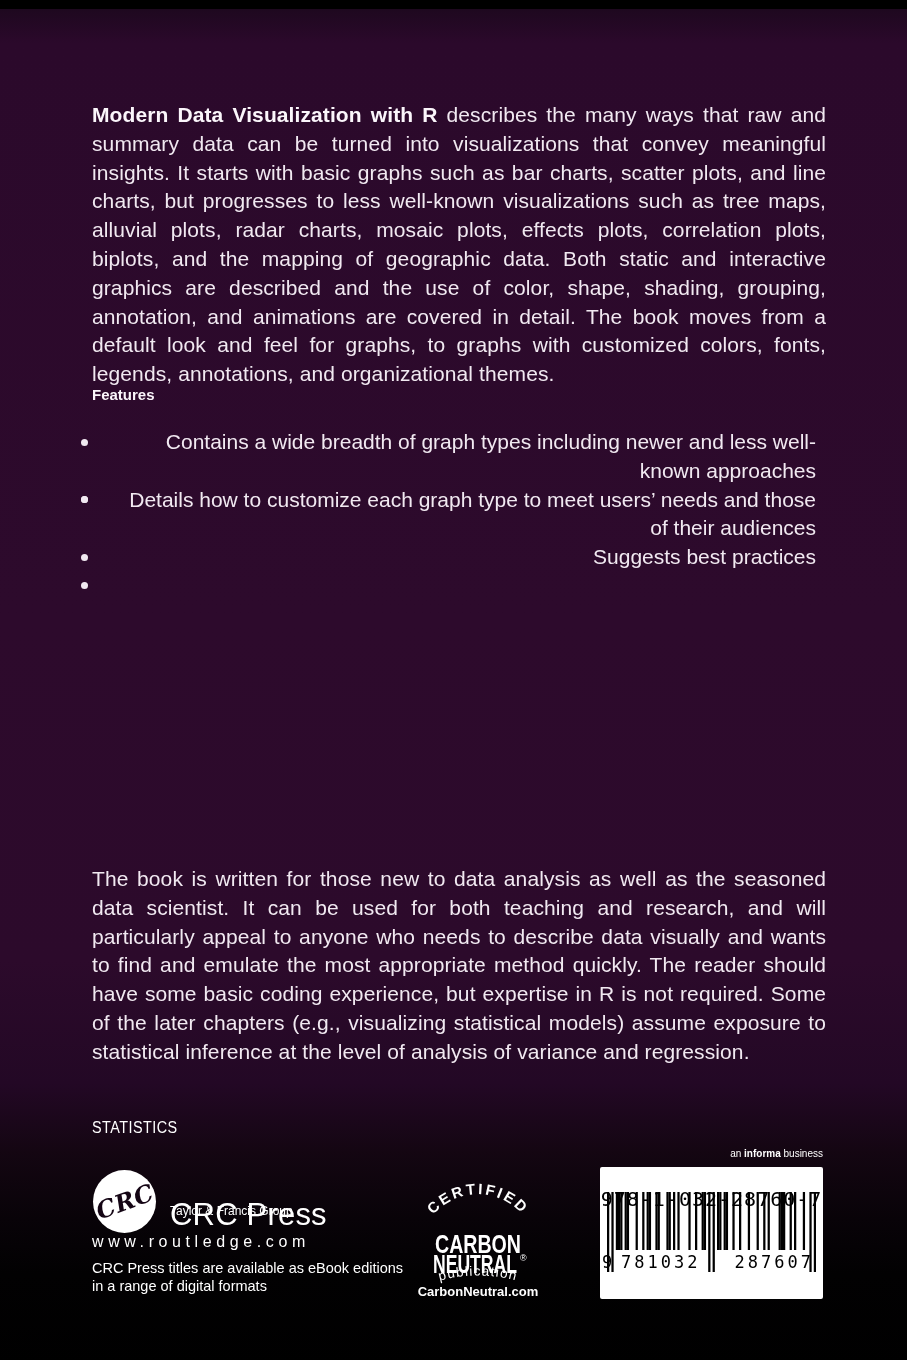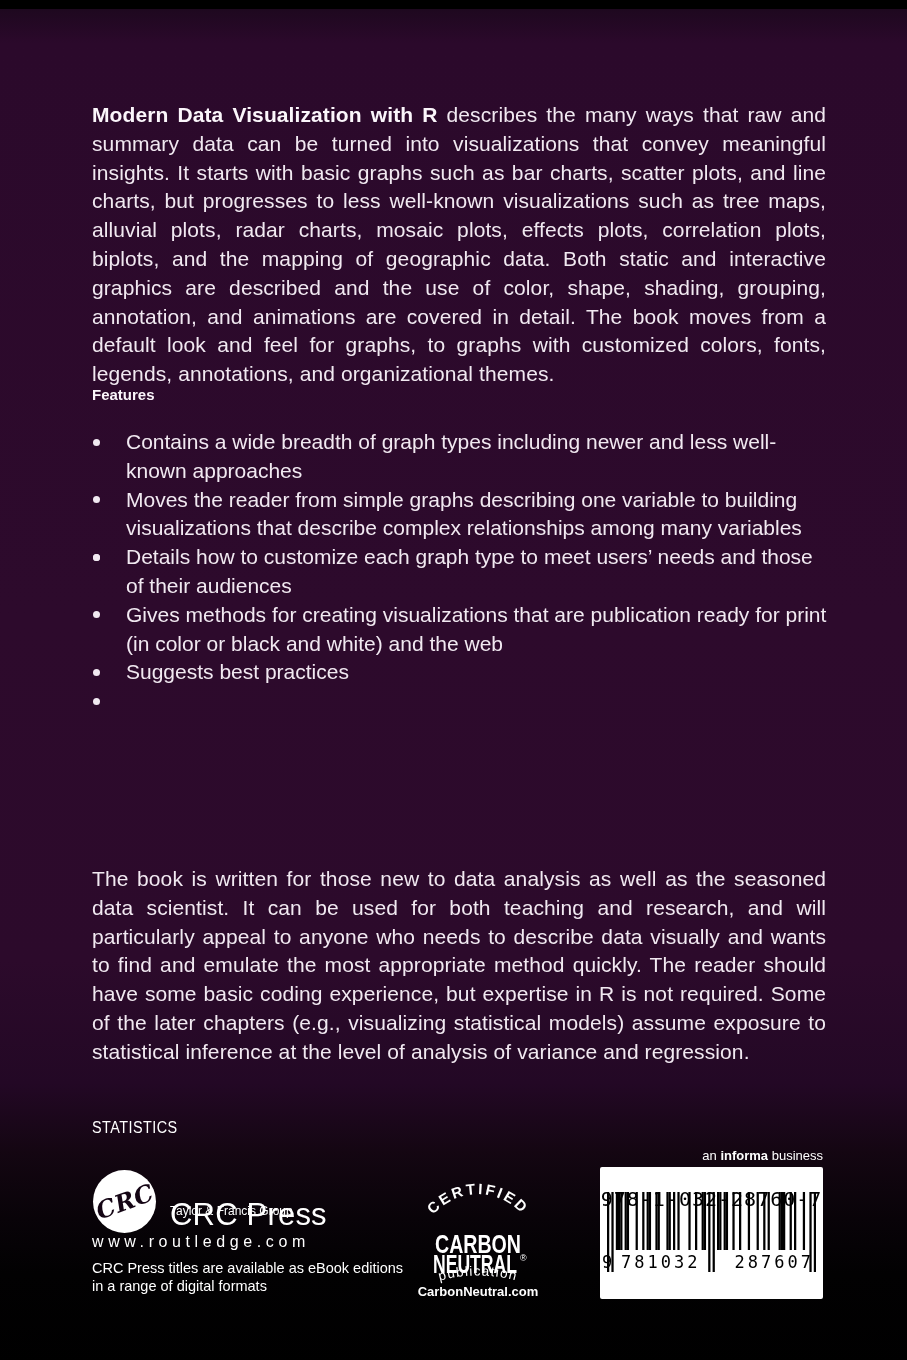--- a/index.html
+++ b/index.html
@@ -27,23 +27,23 @@
     text-align:justify; letter-spacing:0.1px;
   }
   .p1 { top:71px; }
   .p2 { top:835px; }
   .lead-bold { font-weight:bold; color:#fbf6fb; }
   .features-heading {
     position:absolute; left:92px; top:377px;
     font-size:15px; font-weight:bold; color:#fbf6fb;
   }
   ul.features {
-    position:absolute; left:88px; top:419px; width:740px;
+    position:absolute; left:76px; top:419px; width:740px;
     margin:0; padding:0; list-style:none;
-    font-size:21px; line-height:28.8px; text-align:left;
+    font-size:21px; line-height:28.8px; text-align:right;
   }
   ul.features li { position:relative; padding-left:38px; margin:0; }
   ul.features li .dot {
     position:absolute; left:5px; top:10.5px;
     width:7px; height:7px; border-radius:50%;
     background:#f1e9f1;
   }
   
   .statistics {
     position:absolute; left:92px; top:1110px;
@@ -73,21 +73,21 @@
     position:absolute; left:92px; top:1224px;
     font-size:16px; letter-spacing:4.6px; color:#fff;
   }
   .ebook-note {
     position:absolute; left:92px; top:1250px;
     font-size:14.5px; line-height:18px; color:#fff;
   }
   .carbon-badge { position:absolute; left:405px; top:1167px; }
   .informa-line {
     position:absolute; left:560px; top:1139px; width:263px;
-    text-align:right; font-size:13px; color:#fff;
+    text-align:right; font-size:10px; color:#fff;
   }
   .informa-line b { font-weight:bold; }
   .barcode-box {
     position:absolute; left:600px; top:1158px;
     width:223px; height:132px; background:#fff;
     border-radius:2px; color:#000;
   }
   .isbn-human {
     position:absolute; left:0; top:20px; width:100%;
     text-align:center;
@@ -105,24 +105,22 @@
 <body>
 
 <div class="cover">
 
   <p class="body-text p1"><span class="lead-bold">Modern Data Visualization with R</span><span> describes the many ways that raw and summary data can be turned into visualizations that convey meaningful insights. It starts with basic graphs such as bar charts, scatter plots, and line charts, but progresses to less well-known visualizations such as tree maps, alluvial plots, radar charts, mosaic plots, effects plots, correlation plots, biplots, and the mapping of geographic data. Both static and interactive graphics are described and the use of color, shape, shading, grouping, annotation, and animations are covered in detail. The book moves from a default look and feel for graphs, to graphs with customized colors, fonts, legends, annotations, and organizational themes.</span></p>
 
   <div class="features-heading">Features</div>
 
   <ul class="features">
     <li><span class="dot"></span><span>Contains a wide breadth of graph types including newer and less well-known approaches</span></li>
-    <li><span class="dot"></span><span>Moves the reader from simple graphs describing one variable to building visualizations that describe complex relationships among many variables</span></li>
     <li><span class="dot"></span></li>
     <li><span class="dot"></span><span>Details how to customize each graph type to meet users’ needs and those of their audiences</span></li>
-    <li><span class="dot"></span><span>Gives methods for creating visualizations that are publication ready for print (in color or black and white) and the web</span></li>
     <li><span class="dot"></span><span>Suggests best practices</span></li>
     <li><span class="dot"></span></li>
   </ul>
 
   <p class="body-text p2">The book is written for those new to data analysis as well as the seasoned data scientist. It can be used for both teaching and research, and will particularly appeal to anyone who needs to describe data visually and wants to find and emulate the most appropriate method quickly. The reader should have some basic coding experience, but expertise in R is not required. Some of the later chapters (e.g., visualizing statistical models) assume exposure to statistical inference at the level of analysis of variance and regression.</p>
 
   <div class="statistics">STATISTICS</div>
 
   <div class="crc-circle">
     <span class="crc-word">CRC</span>

